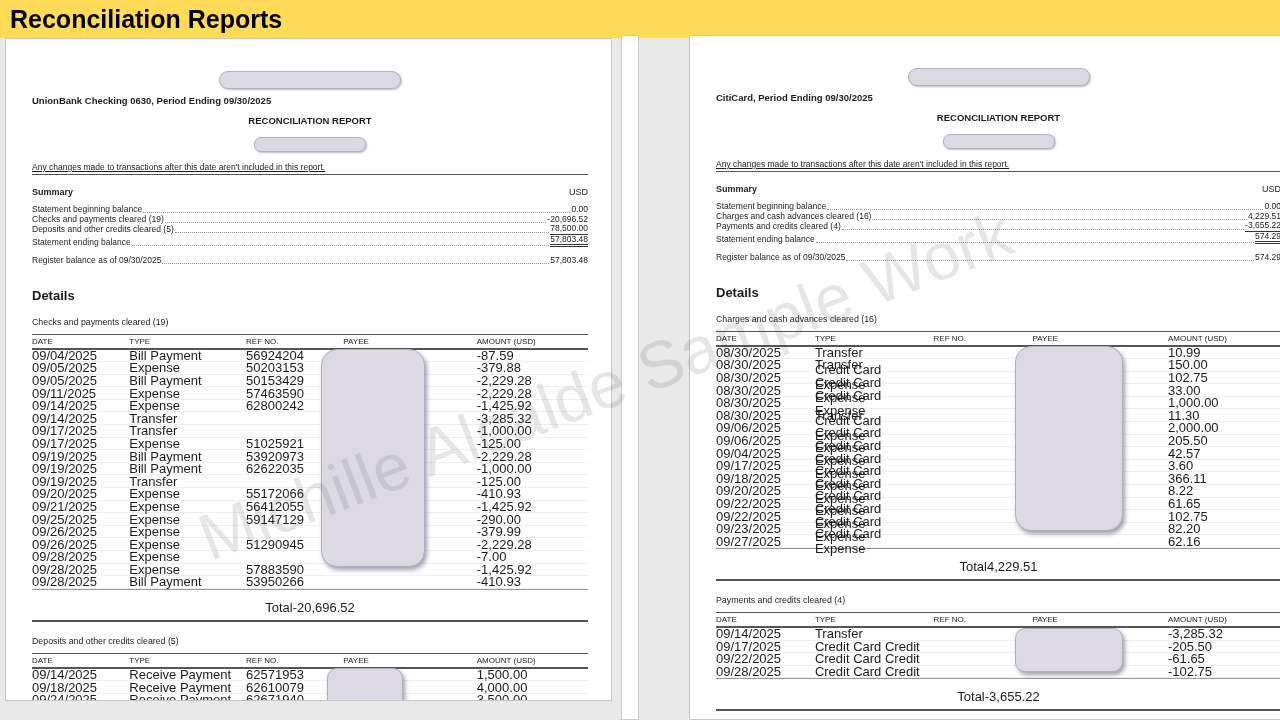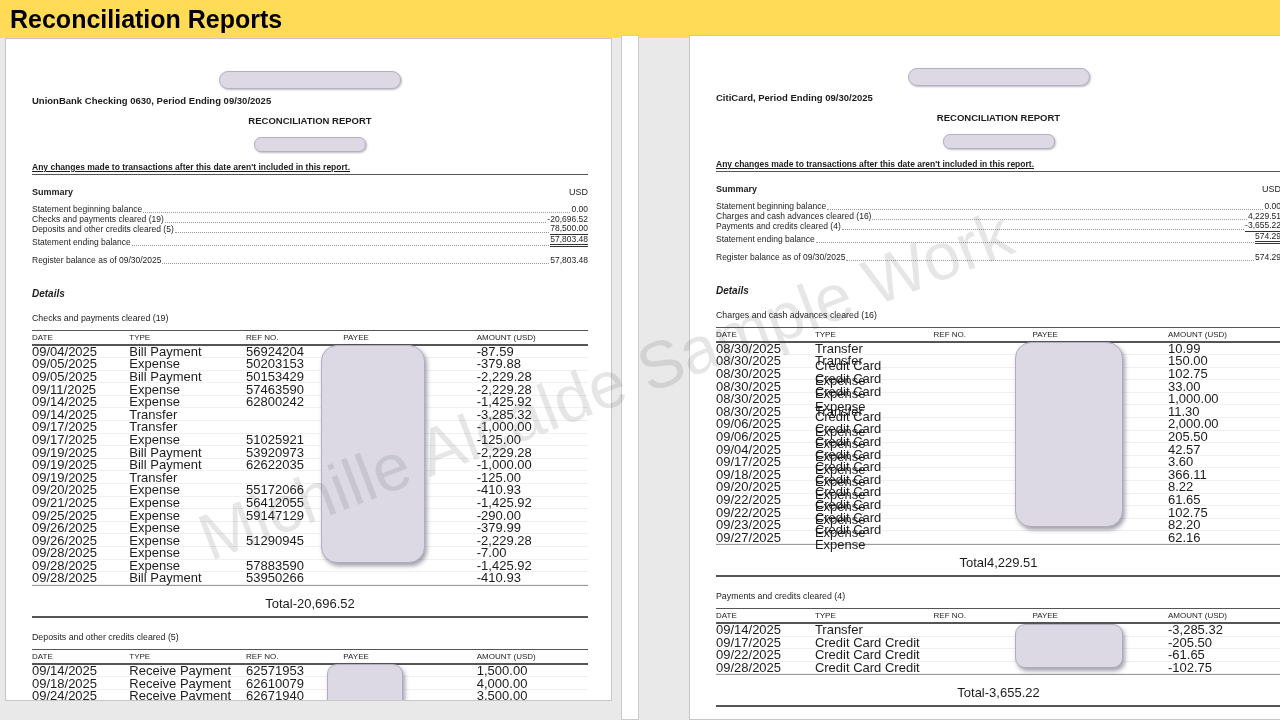--- a/index.html
+++ b/index.html
@@ -22,30 +22,30 @@
   
   .pill{background:#dcd9e5;border:1px solid #b3b0c2;box-shadow:1px 1px 2px rgba(70,70,90,.35);}
   .pill-top{width:180px;height:16px;border-radius:9px;margin:0 auto;}
   .pill-mid{width:110px;height:13px;border-radius:7px;margin:11px auto 0;}
   .redact{position:absolute;background:#dcd9e5;border:1px solid #b0adc0;
     box-shadow:2px 3px 4px rgba(70,70,90,.5);z-index:3;}
   
   .rep-title{text-align:left;font-weight:bold;font-size:9.5px;margin-top:6px;}
   .rep-sub{text-align:center;font-weight:bold;font-size:9.5px;margin-top:9px;}
   .notice{margin-top:10px;border-bottom:1px solid #555;padding-bottom:2px;}
-  .notice span{text-decoration:underline;font-weight:bold;}
+  .notice span{text-decoration:underline;}
   .sumhead{display:flex;justify-content:space-between;margin-top:12px;font-size:9px;}
   .sumhead .h{font-weight:bold;}
   .srows{margin-top:8px;}
   .srow{display:flex;align-items:flex-end;line-height:9.5px;font-size:8.5px;}
   .srow .lead{flex:1;border-bottom:1px dotted #9a9a9a;margin:0 1px 1.5px 1px;}
   .u-s{border-bottom:1px solid #333;}
   .u-d{border-bottom:3px double #333;}
   .reg{margin-top:9px;}
-  .dethead{margin-top:22px;font-weight:bold;font-size:10px;font-style:italic;}
+  .dethead{margin-top:22px;font-weight:bold;font-size:13px;}
   .sect-title{margin-top:14px;font-size:8.8px;}
   
   .tbl{margin-top:7px;position:relative;}
   .thr{display:flex;border-top:1px solid #555;border-bottom:2px solid #555;height:13px;
     align-items:center;font-size:8px;color:#222;}
   .rows{border-bottom:1px solid #9a9a9a;}
   .tr{display:flex;height:11.6px;align-items:center;font-size:13px;border-bottom:1px solid #f0f0f0;}
   .c0{width:17.5%;} .c1{width:21%;} .c2{width:17.5%;} .c3{width:24%;}
   .c4{width:20%;}
   .totrow{display:flex;justify-content:center;padding:10px 0 5px;font-size:13px;

